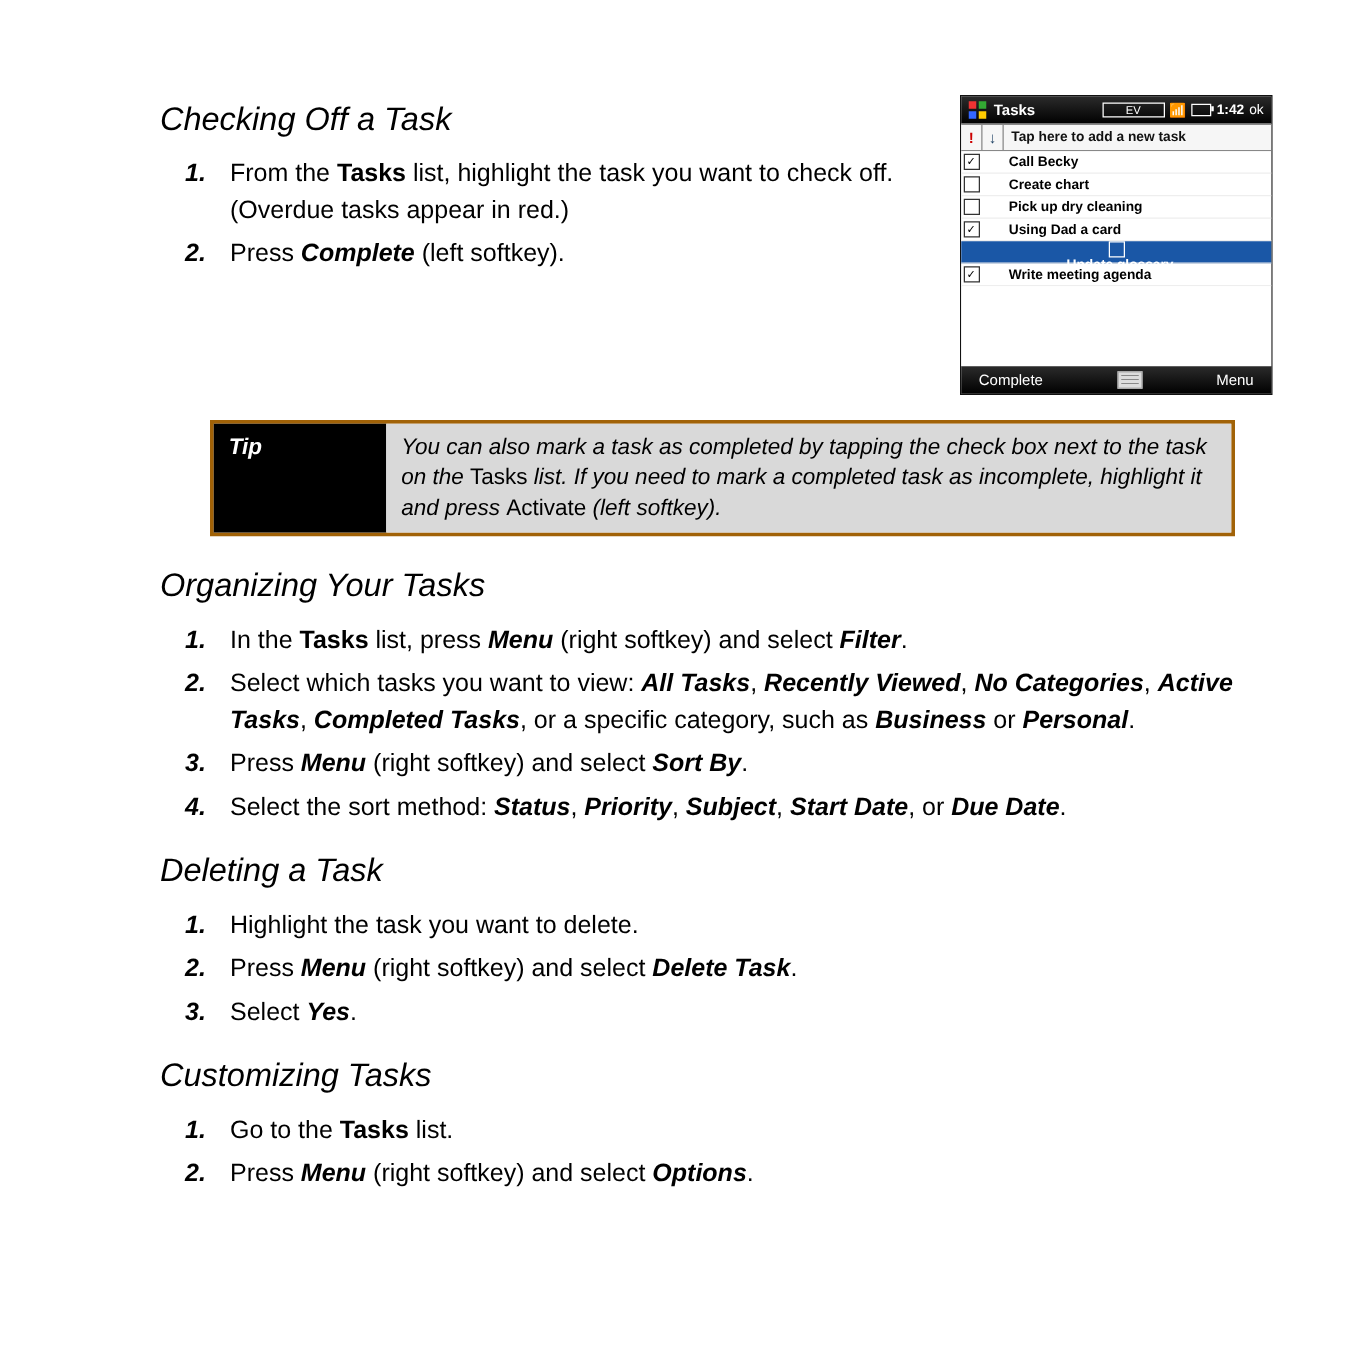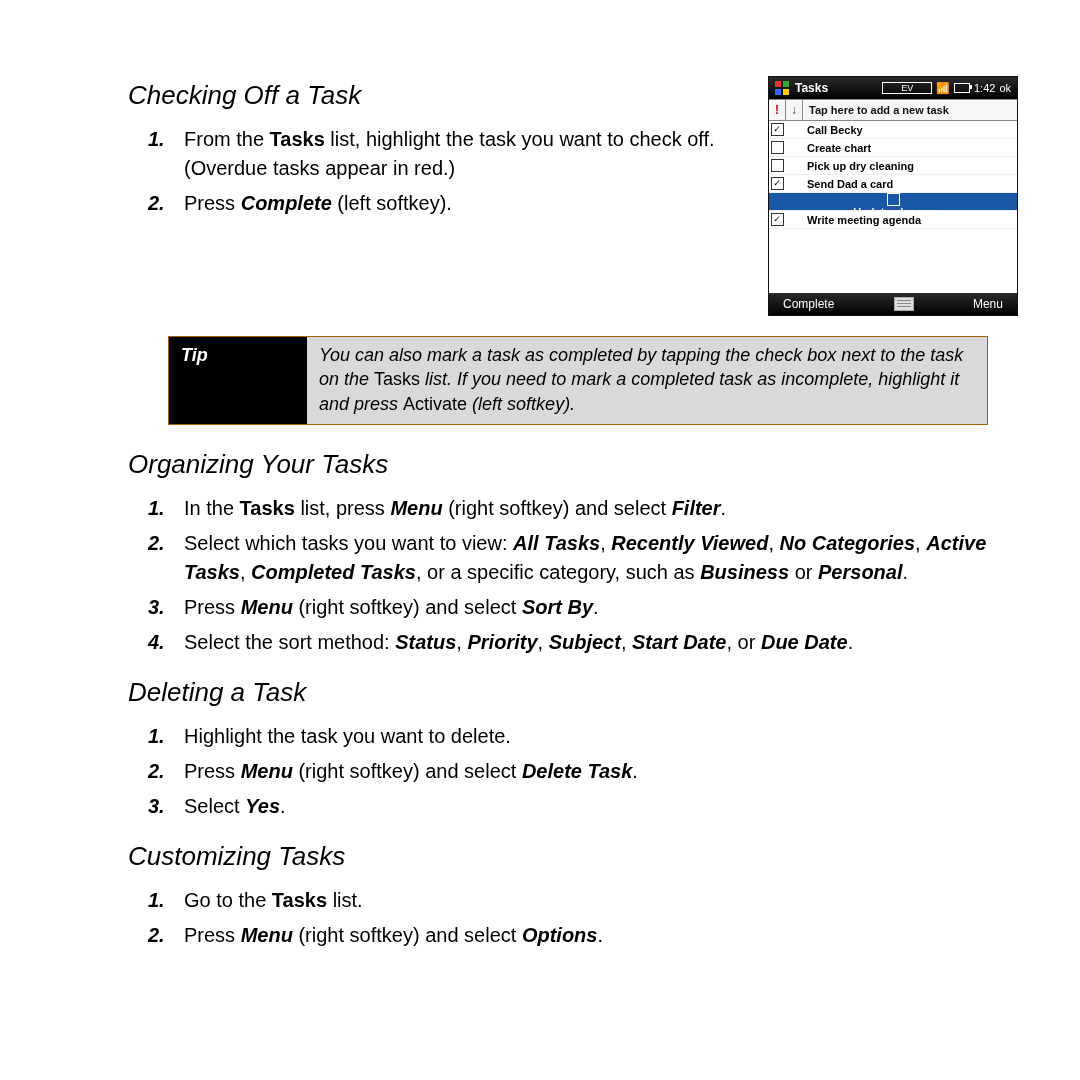--- a/index.html
+++ b/index.html
@@ -52,21 +52,21 @@
     align-items: flex-start;
     gap: 20px;
   }
   .top-text { flex: 1; max-width: 640px; }
   .screenshot-col { width: 250px; flex-shrink: 0; margin-top:6px;}
   
   .tip-box {
     display: flex;
     width: 820px;
     margin: 20px 0 24px 40px;
-    border: 1px solid #a16207;
+    border: 3px solid #a16207;
     box-sizing: border-box;
   }
   .tip-left {
     background: #000;
     color:#fff;
     width: 138px;
     padding: 8px 12px;
     font-style: italic;
     font-weight: bold;
     font-size: 18px;
@@ -121,21 +121,21 @@
       linear-gradient(#36f,#36f) 0 8px/6px 6px no-repeat,
       linear-gradient(#fc0,#fc0) 8px 8px/6px 6px no-repeat;
   }
   .titlebar .title { font-weight:bold; font-size:12px; flex:0 0 auto;}
   .titlebar .grow {flex:1;}
   .status-icons {display:flex; align-items:center; gap:4px; font-size:10px;}
   .status-icons .ev{border:1px solid #fff;padding:0 18px;line-height:10px;font-size:9px;}
   .status-icons .sig{font-size:11px;}
   .status-icons .bat{width:14px;height:8px;border:1px solid #fff;position:relative;}
   .status-icons .bat::after{content:"";position:absolute;right:-3px;top:1px;width:2px;height:4px;background:#fff;}
-  .status-icons .time{font-weight:normal;font-size:11px;}
+  .status-icons .time{font-weight:bold;font-size:11px;}
   .status-icons .ok{font-size:11px;}
   .filterbar{
     display:flex;
     border-top:1px solid #888;
     border-bottom:1px solid #888;
     height:20px;
     background:#f6f6f6;
   }
   .filterbar .col1,.filterbar .col2{
     width:16px;border-right:1px solid #888;
@@ -238,21 +238,21 @@
                 <div class="chk"></div>
               </div>
               <div class="spacer"></div>
               <div class="label">Pick up dry cleaning</div>
             </div>
             <div class="taskrow">
               <div class="chkcell">
                 <div class="chk">✓</div>
               </div>
               <div class="spacer"></div>
-              <div class="label">Send Dad a card</div>
+              <div class="label">Using Dad a card</div>
             </div>
             <div class="taskrow selected">
               <div class="chkcell">
                 <div class="chk"></div>
               </div>
               <div class="spacer"></div>
               <div class="label">Update glossary</div>
             </div>
             <div class="taskrow">
               <div class="chkcell">

